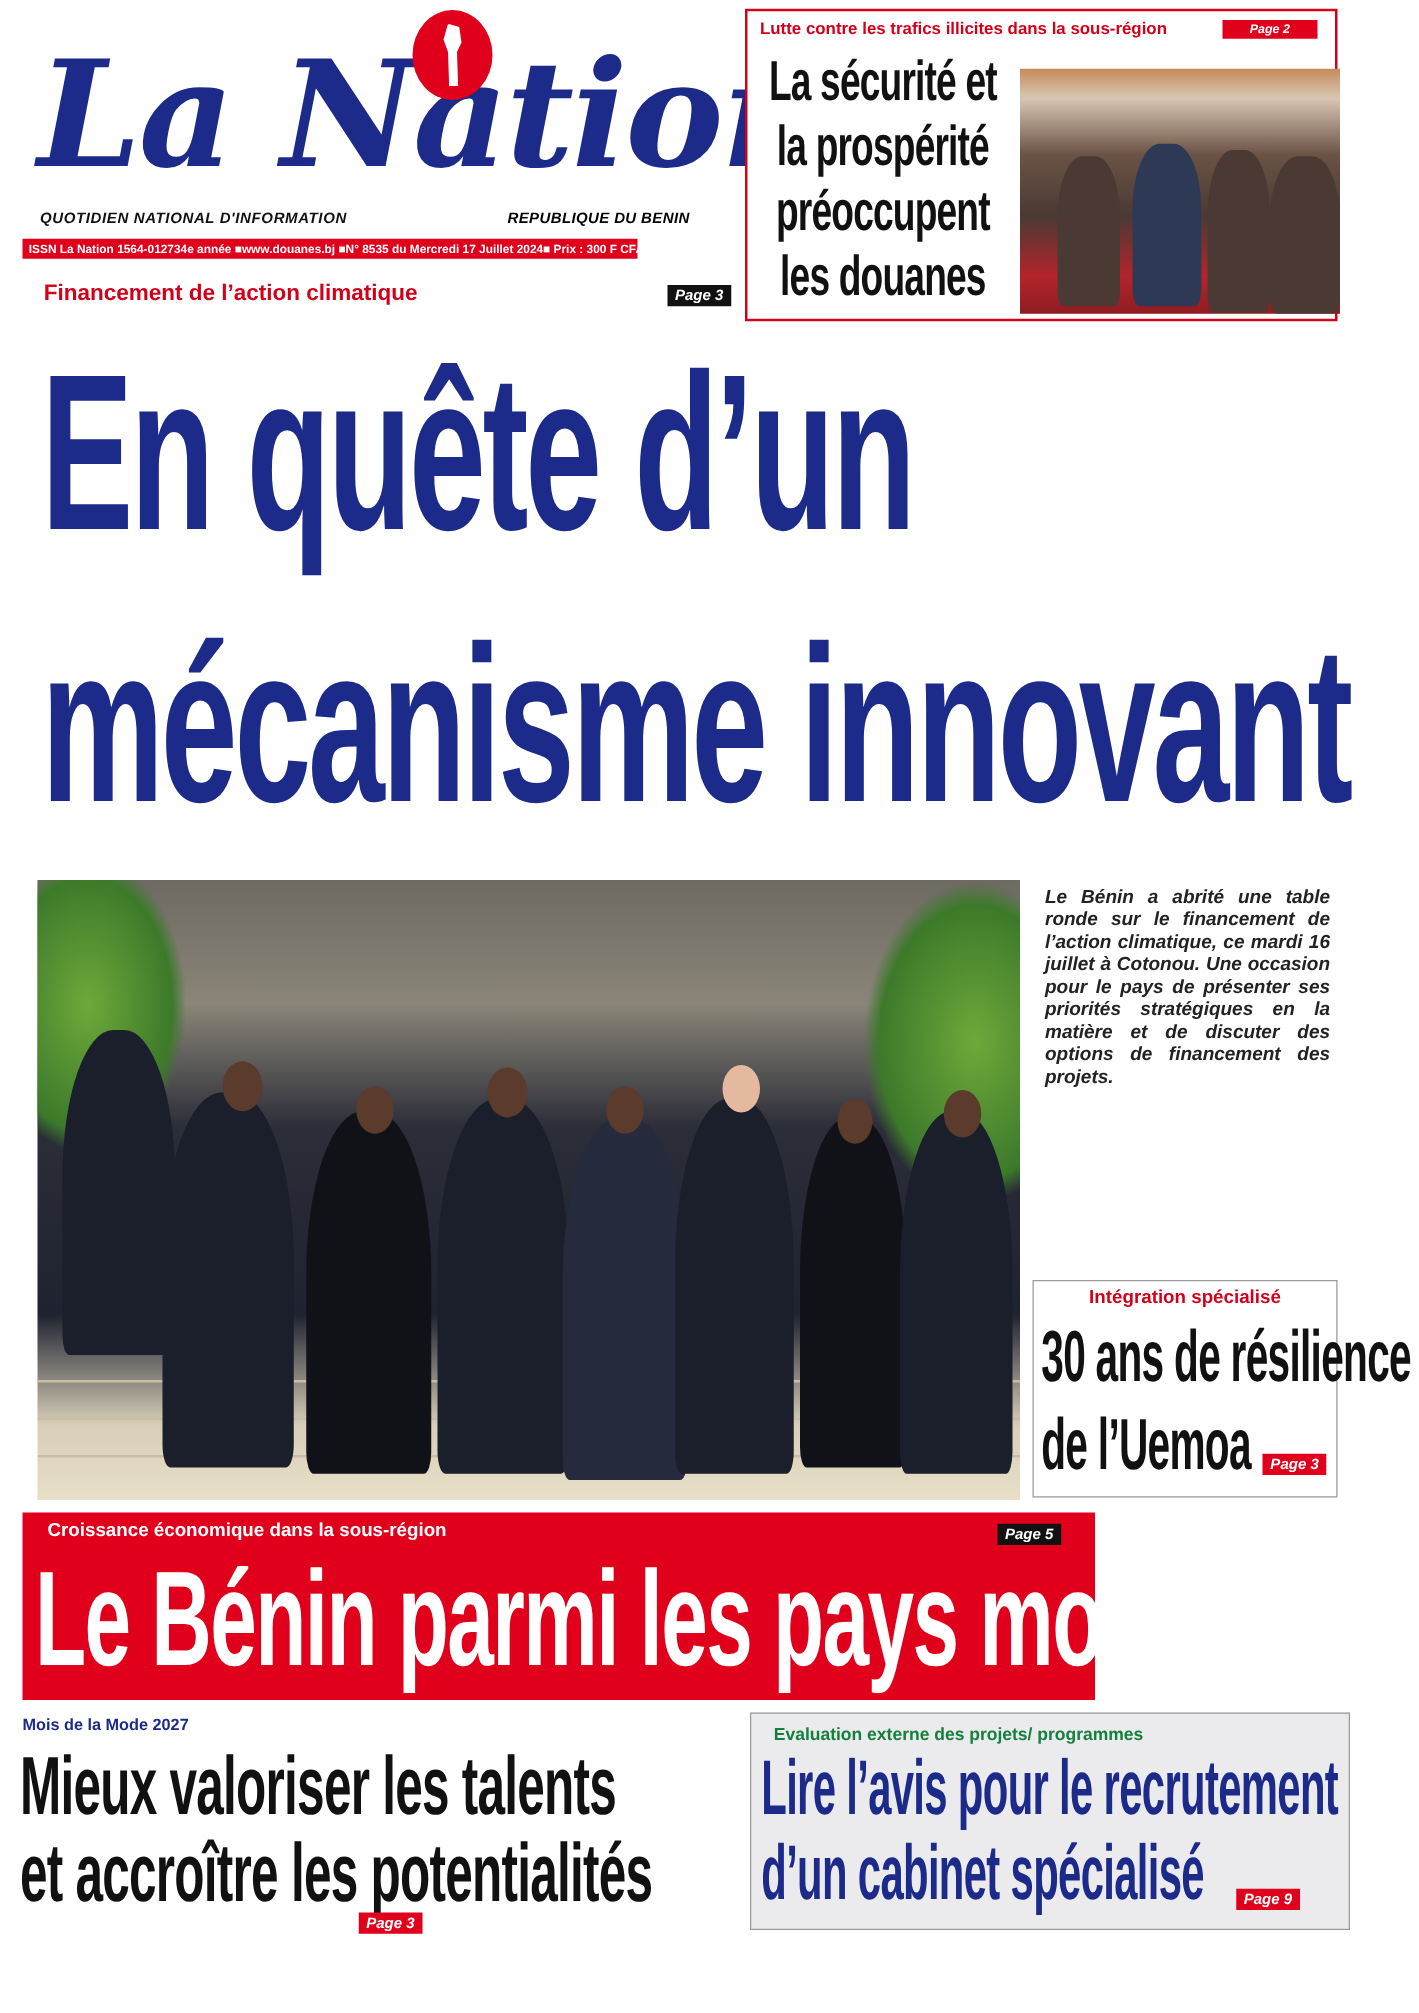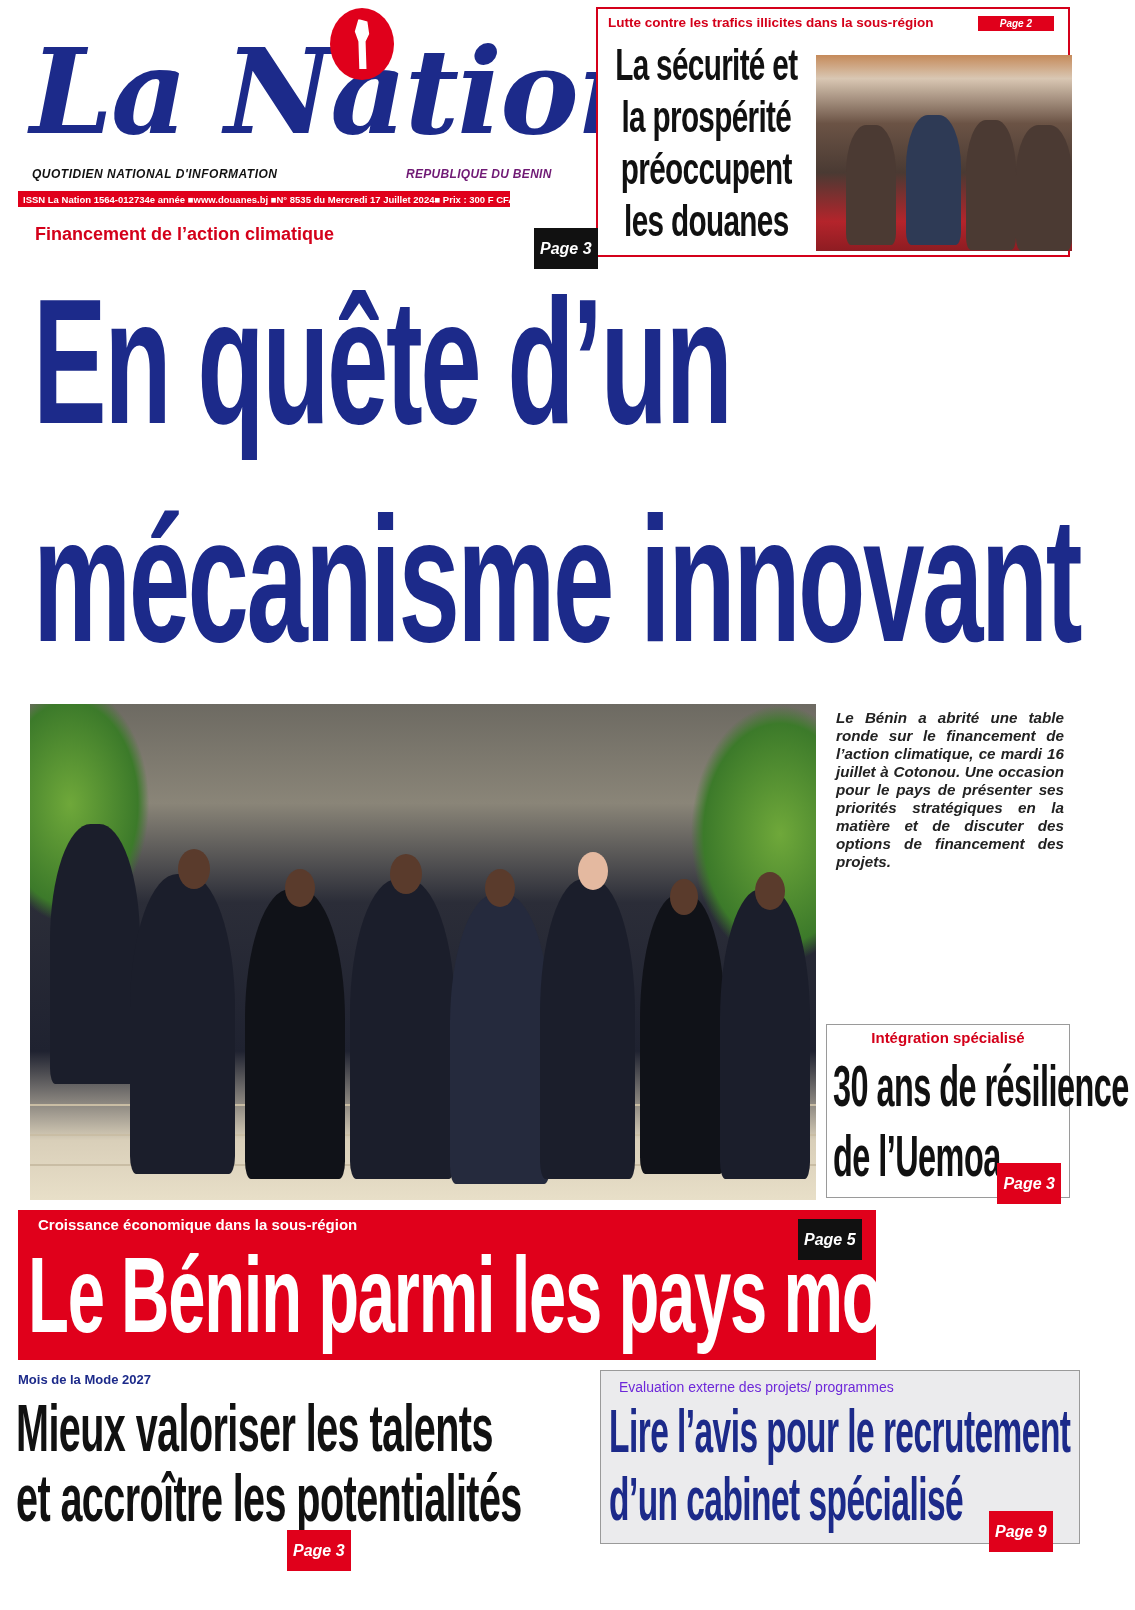--- a/index.html
+++ b/index.html
@@ -22,33 +22,33 @@
   .logo-badge .map-shape {
     width: 18px; height: 50px; background: #fff; border-radius: 8px 8px 4px 4px;
     clip-path: polygon(30% 0, 80% 5%, 90% 30%, 70% 45%, 75% 100%, 35% 100%, 30% 45%, 10% 25%);
   }
   .tagline-left {
     left: 32px; top: 167px; font-size: 12px; font-weight: bold; font-style: italic;
     color: #111; letter-spacing: 0.5px;
   }
   .tagline-right {
     left: 406px; top: 167px; font-size: 12px; font-weight: bold; font-style: italic;
-    color: #701a75; letter-spacing: 0.3px;
+    color: #000000; letter-spacing: 0.3px;
   }
   .info-strip {
     left: 18px; top: 191px; width: 492px; height: 16px; background: #e0001b;
     color: #fff; font-size: 9.5px; font-weight: bold; display: flex;
     align-items: center; justify-content: space-between; padding: 0 5px; white-space: nowrap;
   }
 
   
   .kicker-red { color: #d4001a; font-weight: bold; }
   .page-tag {
-    display: inline-block; font-size: 16px; font-weight: bold; font-style: italic;
-    padding: 13px 6px; line-height: 15px; white-space: nowrap;
+    display: inline-block; font-size: 12px; font-weight: bold; font-style: italic;
+    padding: 1px 6px; line-height: 15px; white-space: nowrap;
   }
   .page-tag.black { background: #111; color: #fff; }
   .page-tag.red { background: #e0001b; color: #fff; }
 
   .condensed {
     font-family: "Liberation Sans", sans-serif; font-weight: bold;
     transform-origin: left top; white-space: nowrap;
   }
 
   
@@ -129,21 +129,21 @@
   }
   .mode-title-1 { top: 1392px; }
   .mode-title-2 { top: 1462px; }
   .mode-page { left: 287px; top: 1530px; }
 
   
   .box-avis {
     left: 600px; top: 1370px; width: 480px; height: 174px;
     border: 1px solid #9a9a9a; background: #ebebed;
   }
-  .avis-kicker { left: 18px; top: 8px; color: #6d28d9; font-size: 14px; font-weight: normal; }
+  .avis-kicker { left: 18px; top: 8px; color: #15803d; font-size: 14px; font-weight: bold; }
   .avis-title {
     left: 8px; top: 26px; color: #1c2a8a; font-size: 62px; line-height: 68px;
     letter-spacing: -1px; transform: scaleX(0.54);
   }
   .avis-page { left: 388px; top: 140px; }
 </style>
 </head>
 <body>
 
 <header>

